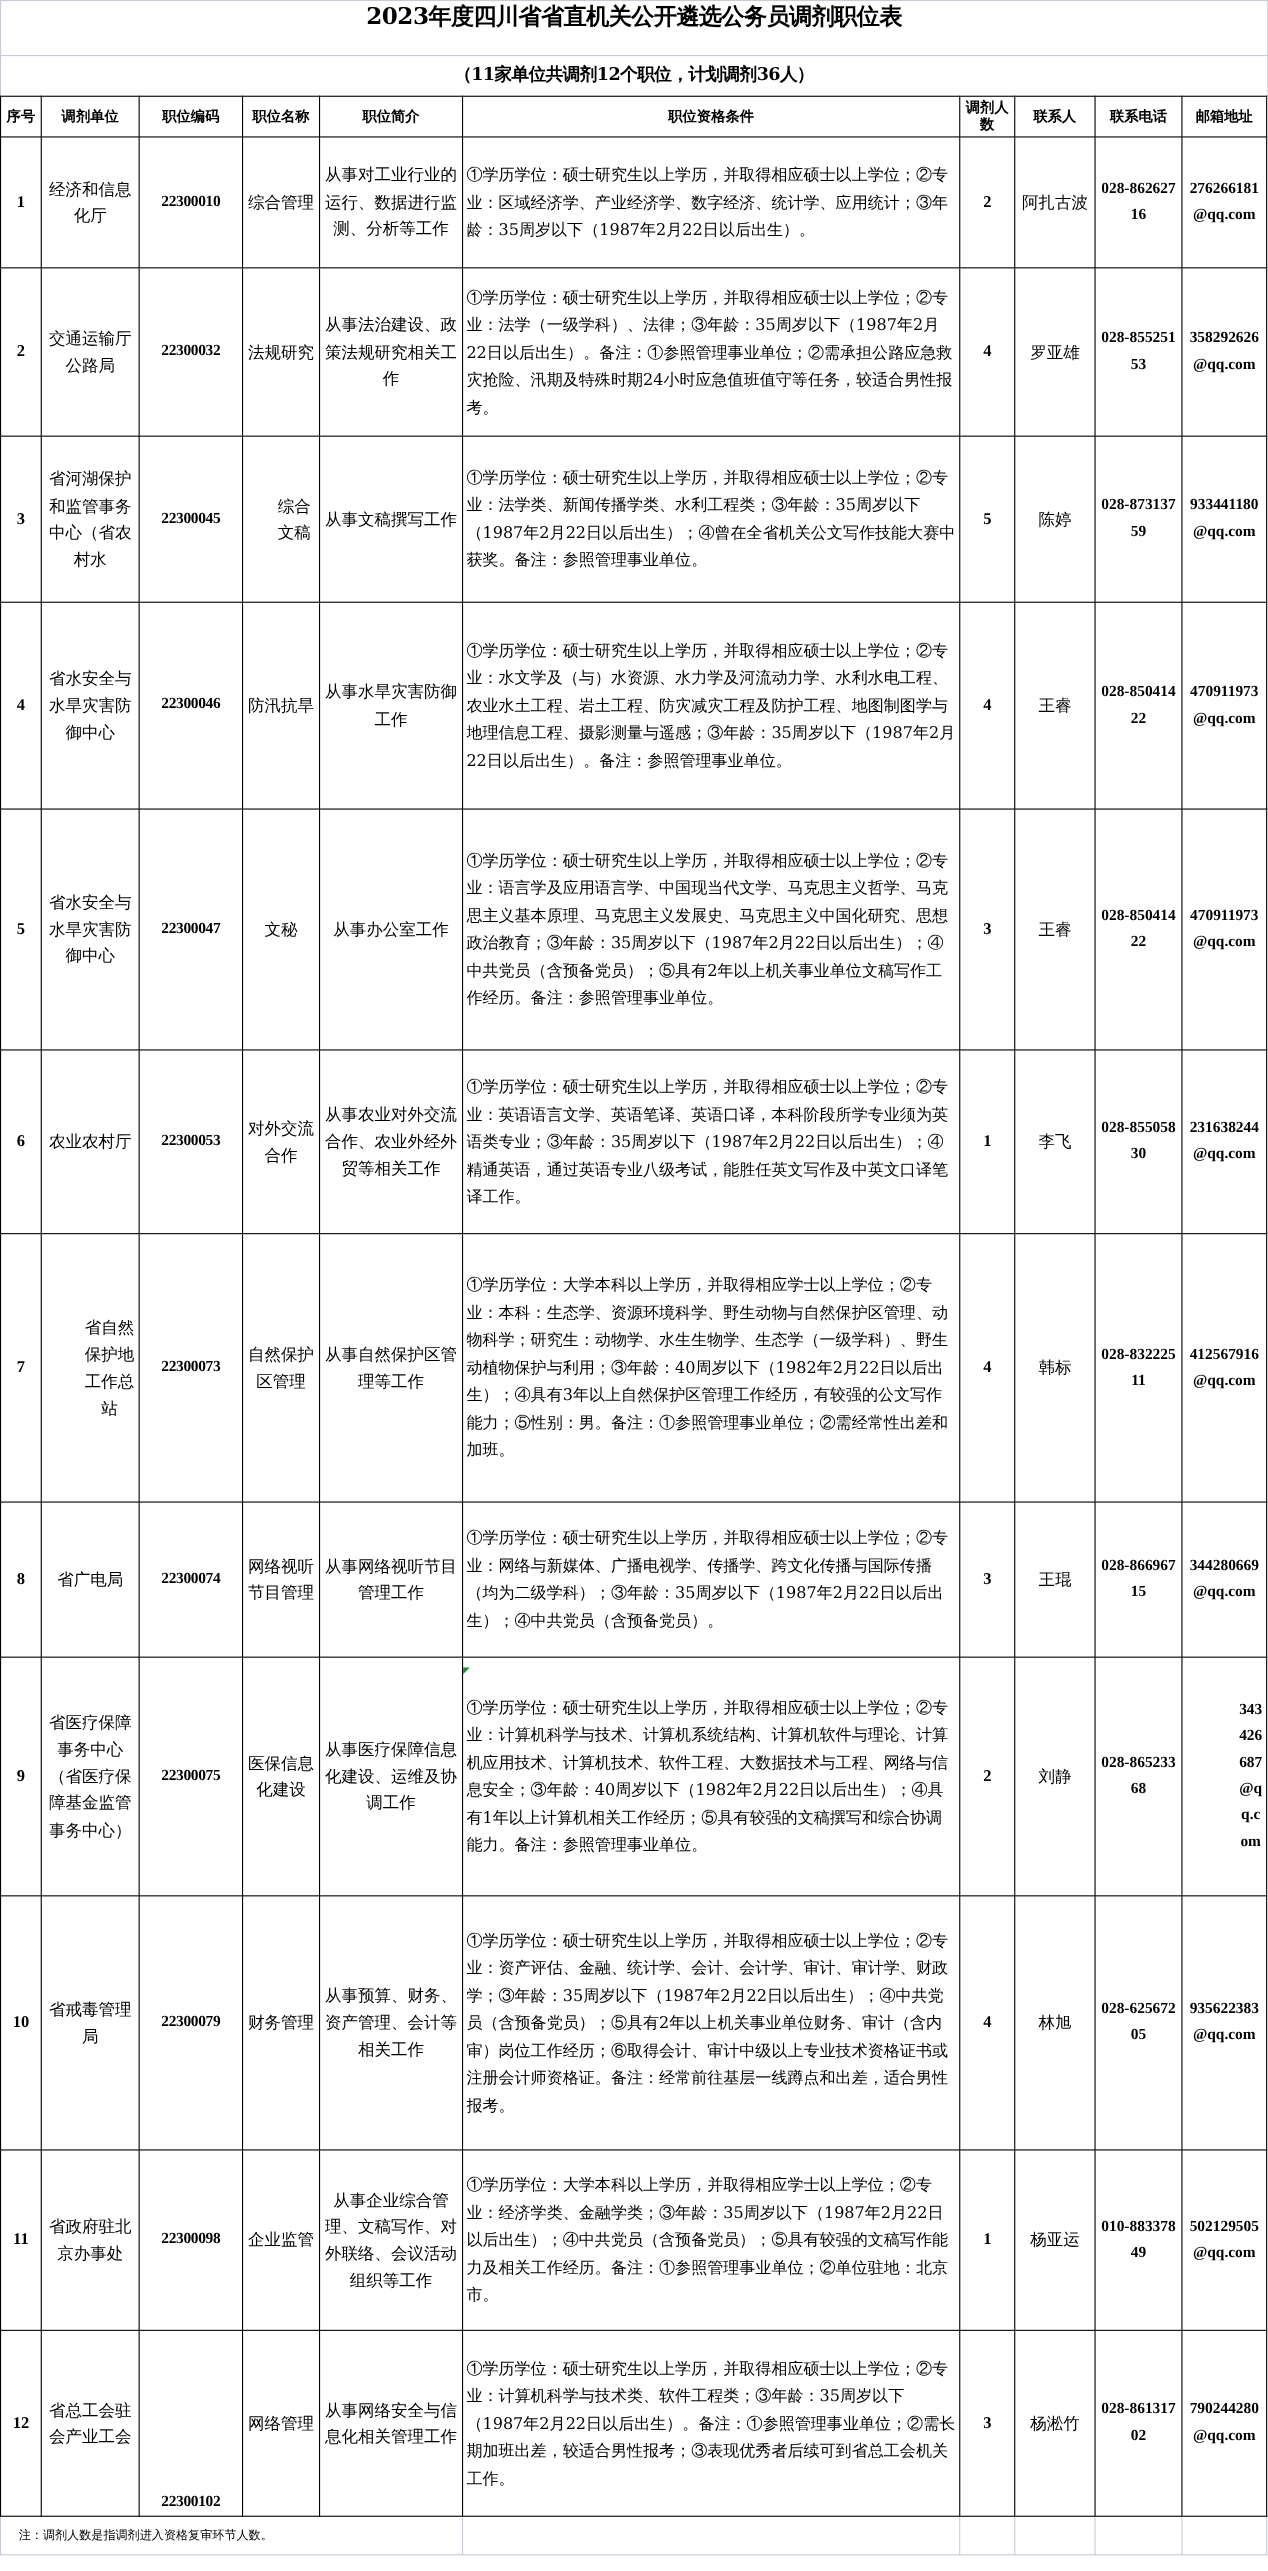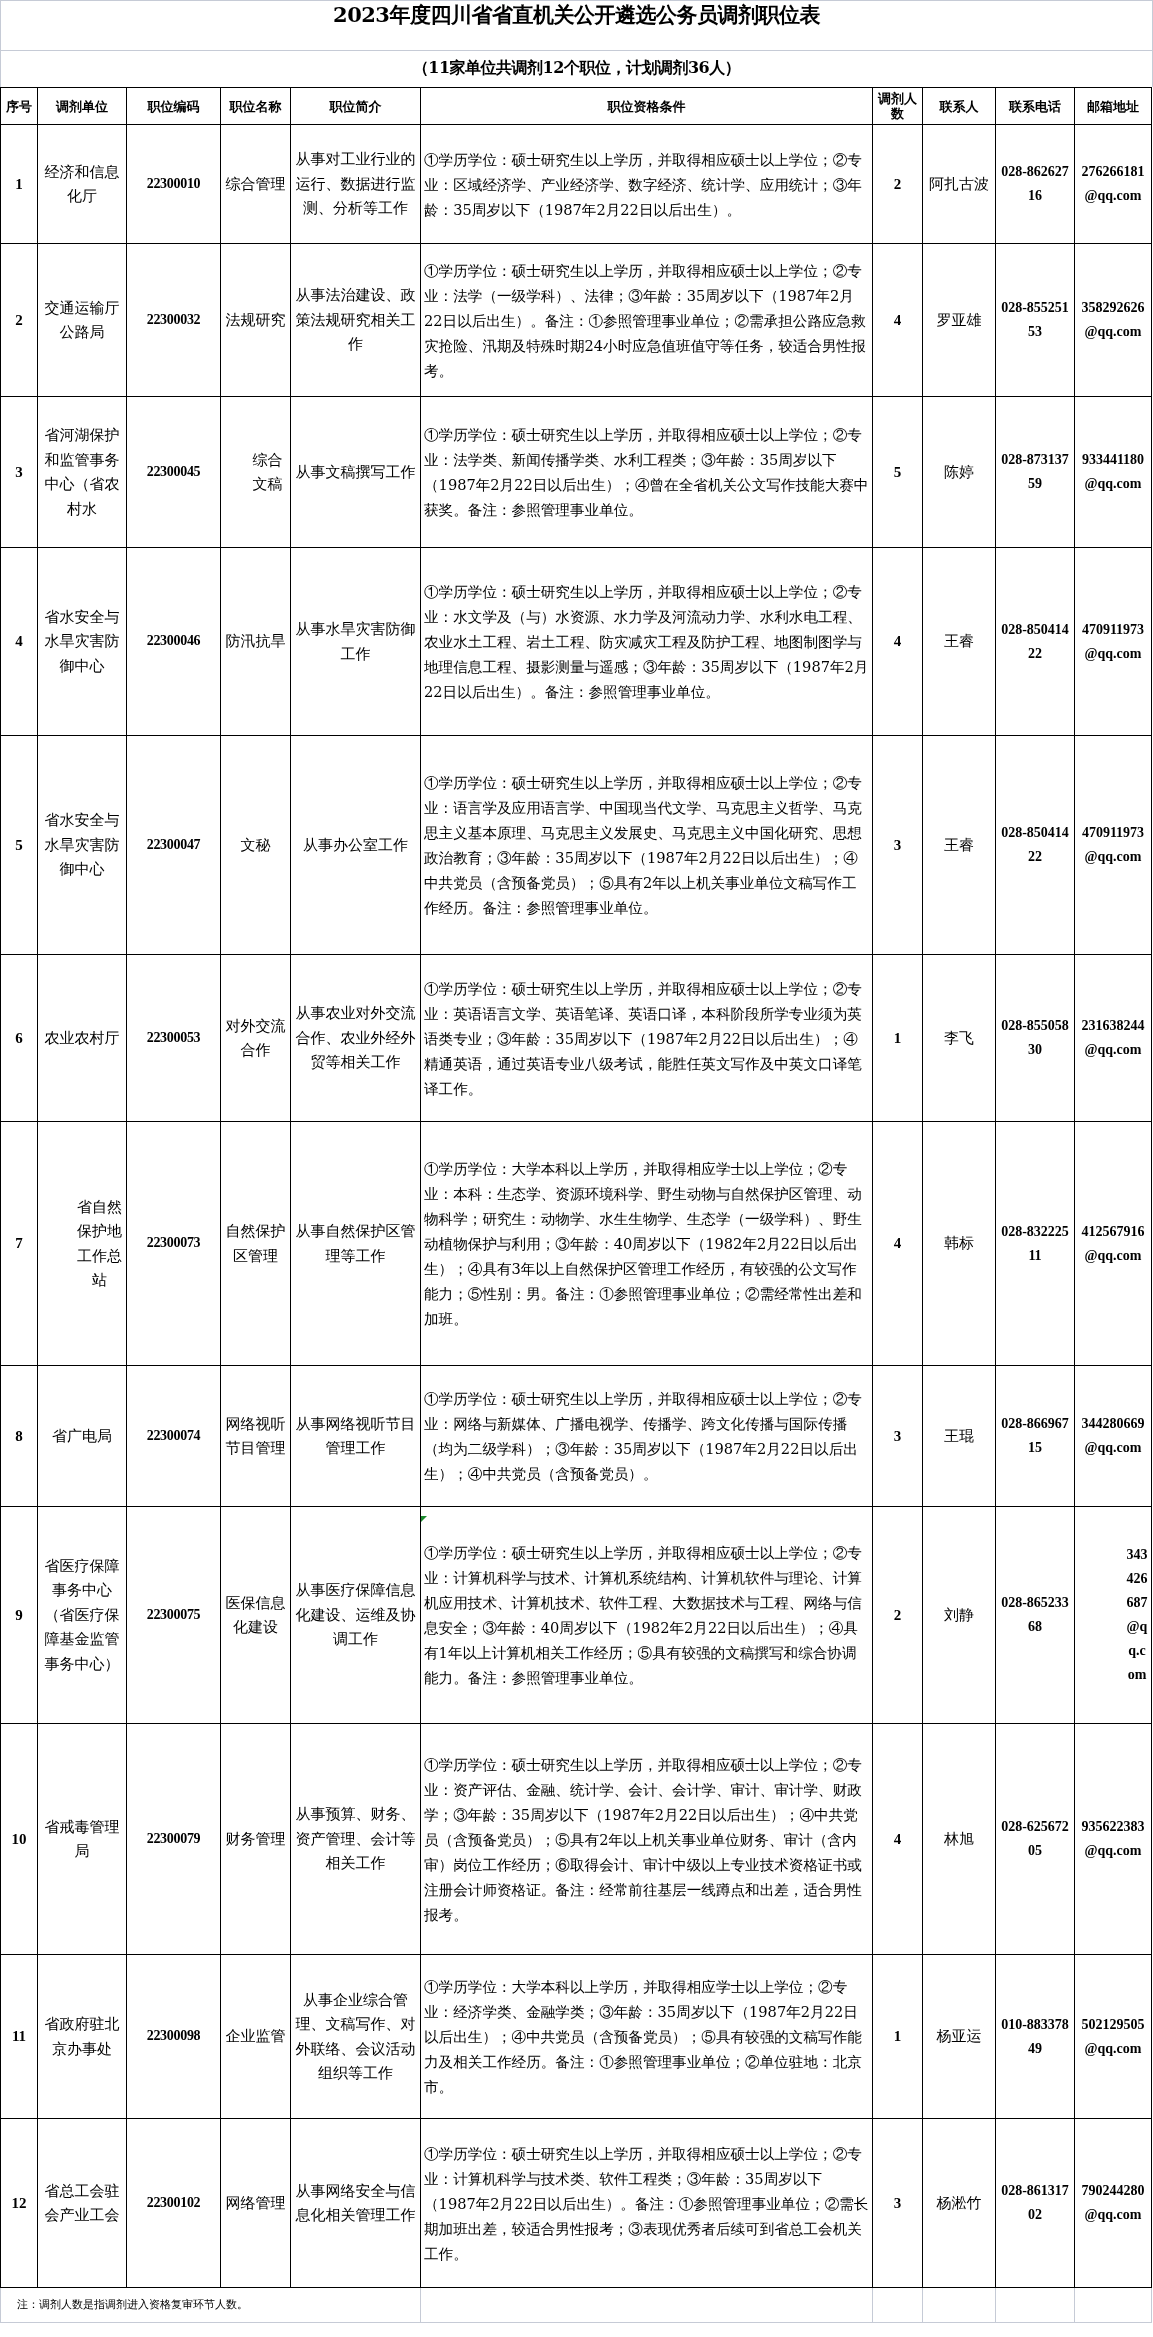--- a/index.html
+++ b/index.html
@@ -647,21 +647,21 @@
             <div class="cellbox" style="height: 168px;">
               <span>12</span>
             </div>
           </td>
           <td class="c unit">
             <div class="cellbox" style="height: 168px;">
               <span>省总工会驻会产业工会</span>
             </div>
           </td>
           <td class="code">
-            <div class="cellbox" style="height: 168px;">
+            <div class="cellbox" style="height: 168px; align-items: flex-end;">
               <span>22300102</span>
             </div>
           </td>
           <td class="c pos">
             <div class="cellbox" style="height: 168px;">
               <span>网络管理</span>
             </div>
           </td>
           <td class="c desc">
             <div class="cellbox" style="height: 168px;">

